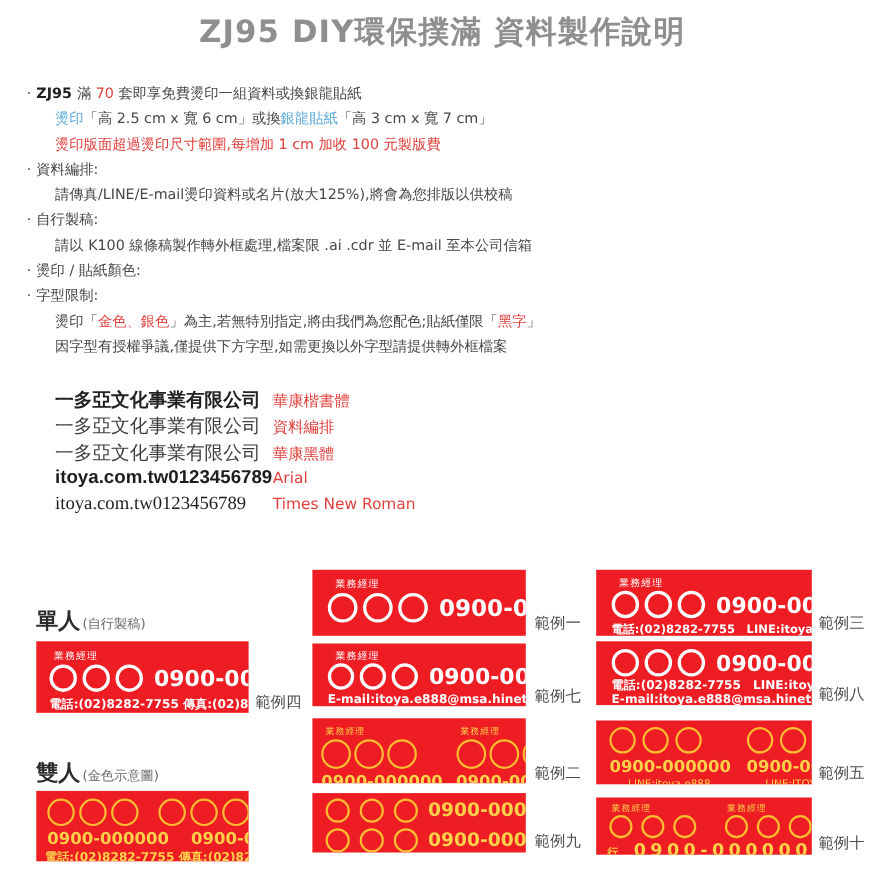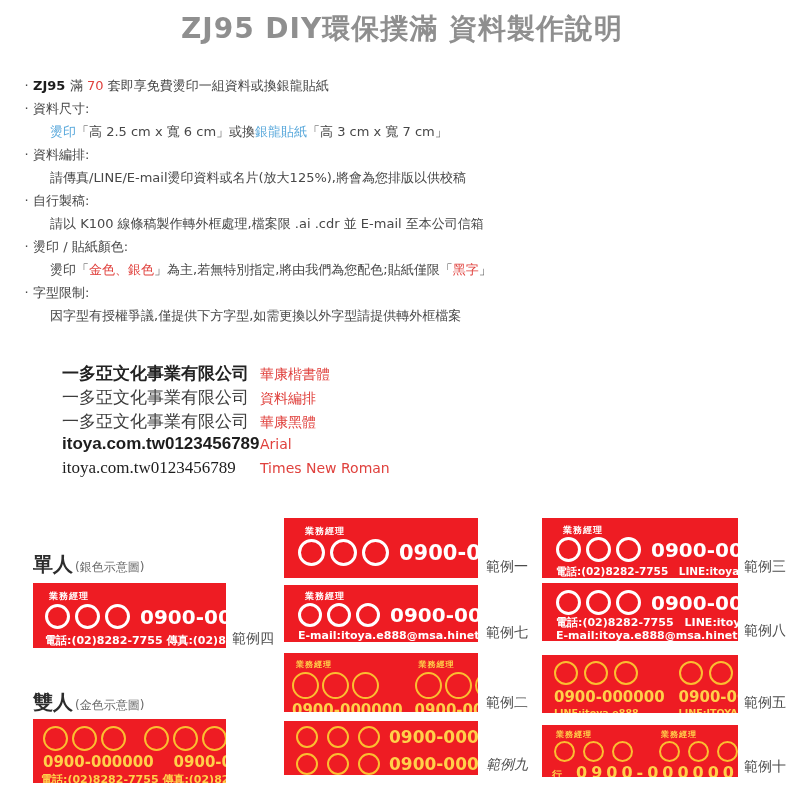--- a/index.html
+++ b/index.html
@@ -13,38 +13,38 @@
   }
   
   .doc{position:absolute;left:20px;top:74px;font-size:13px;color:#474747;}
   .line{line-height:23px;white-space:nowrap;padding-left:30px;}
   .line.bullet{padding-left:0;}
   .line.bullet::before{content:"·";display:inline-block;width:13px;text-align:center;color:#474747;}
   .c-red{color:#e0413d;}
   .c-blue{color:#58a8db;}
   .seg-bold{color:#1d1d1d;font-weight:bold;}
   
-  .samples{position:absolute;left:50px;top:362px;margin-left:12px;}
+  .samples{position:absolute;left:50px;top:352px;}
   .srow{display:flex;align-items:baseline;height:24px;}
   .stext{width:198px;white-space:nowrap;}
   .kai  {font-family:"DejaVu Serif","Liberation Serif",serif;font-weight:bold;font-size:17px;color:#222;}
   .ming {font-family:"DejaVu Serif","Liberation Serif",serif;font-size:17px;color:#3d3d3d;}
   .hei  {font-family:"DejaVu Sans","Liberation Sans",sans-serif;font-size:17px;color:#3d3d3d;}
   .arial{font-family:"Liberation Sans",sans-serif;font-weight:bold;font-size:17px;color:#1d1d1d;}
   .times{font-family:"Liberation Serif",serif;font-size:17px;color:#1d1d1d;}
   .slabel{color:#e0413d;font-size:14px;white-space:nowrap;}
   
   .grplabel{position:absolute;white-space:nowrap;}
   .grp-big{font-size:20px;font-weight:bold;color:#2d2d2d;font-family:Liberation Serif, serif;}
   .grp-small{font-size:12px;color:#6a6a6a;margin-left:2px;}
   .exlabel{position:absolute;font-size:14px;color:#4c4c4c;white-space:nowrap;}
   .card{position:absolute;background:#ee1c23;box-sizing:border-box;overflow:hidden;}
   .silver{color:#ffffff;}
   .goldc{color:#ffd04a;}
-  .mgr{font-weight:bold;letter-spacing:1px;white-space:nowrap;}
+  .mgr{font-weight:normal;letter-spacing:1px;white-space:nowrap;}
   .ring{display:inline-block;border-radius:50%;box-sizing:border-box;flex:0 0 auto;}
   .silver .ring{border:3px solid #ffffff;}
   .goldc .ring{border:2px solid #fbbe31;}
   .mainrow{display:flex;align-items:center;}
   .num{font-weight:bold;white-space:nowrap;}
   .contact{font-weight:bold;white-space:nowrap;}
   
   .ex1 .mgr{margin:7px 0 0 21px;font-size:9px;}
   .ex1 .mainrow{margin:1px 0 0 14px;}
   .ex1 .ring{width:27px;height:27px;margin-right:5px;}
@@ -88,46 +88,46 @@
   .ex6 .grpgap{width:10px;flex:0 0 auto;}
   .ex6 .ring{width:25px;height:25px;}
   .ex6 .numrow{display:flex;gap:20px;margin:2px 0 0 10px;}
   .ex6 .num{font-size:15px;}
   .ex6 .contact{font-size:11px;margin:1px 0 0 8px;}
   
   .ex5 .groups{display:flex;margin:6px 0 0 12px;gap:14px;}
   .ex5 .crow{display:flex;gap:6px;}
   .ex5 .ring{width:24px;height:24px;}
   .ex5 .num{font-size:15px;margin-top:3px;}
-  .ex5 .lline{font-size:9.5px;font-weight:bold;margin-top:1px;white-space:nowrap;}
+  .ex5 .lline{font-size:9.5px;font-weight:normal;margin-top:1px;white-space:nowrap;margin-left:17px;}
   
   .ex10 .groups{display:flex;margin:4px 0 0 12px;gap:26px;}
   .ex10 .mgr{font-size:8px;margin-left:2px;}
   .ex10 .crow{display:flex;gap:8px;margin-top:1px;}
   .ex10 .ring{width:21px;height:21px;}
   .ex10 .bottomrow{display:flex;align-items:baseline;margin:1px 0 0 10px;}
   .ex10 .prefix{font-size:10px;font-weight:bold;}
   .ex10 .num{font-size:16px;letter-spacing:4px;margin-left:2px;}
 </style>
 </head>
 <body>
 
 <h1 class="title">ZJ95 DIY環保撲滿 資料製作說明</h1>
 
 <div class="doc">
   <div class="line bullet"><span class="seg-bold">ZJ95 </span><span>滿 </span><span class="c-red">70 </span><span>套即享免費燙印一組資料或換銀龍貼紙</span></div>
-  <div class="line bullet"><span>資料尺寸:</span></div>
   <div class="line sub"><span class="c-blue">燙印</span><span>「高 2.5 cm x 寬 6 cm」或換</span><span class="c-blue">銀龍貼紙</span><span>「高 3 cm x 寬 7 cm」</span></div>
+  <div class="line sub"><span class="c-red">燙印版面超過燙印尺寸範圍,每增加 1 cm 加收 100 元製版費</span></div>
   <div class="line bullet"><span>資料編排:</span></div>
   <div class="line sub"><span>請傳真/LINE/E-mail燙印資料或名片(放大125%),將會為您排版以供校稿</span></div>
   <div class="line bullet"><span>自行製稿:</span></div>
   <div class="line sub"><span>請以 K100 線條稿製作轉外框處理,檔案限 .ai .cdr 並 E-mail 至本公司信箱</span></div>
   <div class="line bullet"><span>燙印 / 貼紙顏色:</span></div>
+  <div class="line bullet"><span>字型限制:</span></div>
   <div class="line sub"><span>燙印「</span><span class="c-red">金色、銀色</span><span>」為主,若無特別指定,將由我們為您配色;貼紙僅限「</span><span class="c-red">黑字</span><span>」</span></div>
-  <div class="line bullet"><span>字型限制:</span></div>
   <div class="line sub"><span>因字型有授權爭議,僅提供下方字型,如需更換以外字型請提供轉外框檔案</span></div>
 </div>
 
 <div class="samples">
   <div class="srow">
     <span class="stext kai">一多亞文化事業有限公司</span>
     <span class="slabel">華康楷書體</span>
   </div>
   <div class="srow">
     <span class="stext ming">一多亞文化事業有限公司</span>
@@ -141,21 +141,21 @@
     <span class="stext arial">itoya.com.tw0123456789</span>
     <span class="slabel">Arial</span>
   </div>
   <div class="srow">
     <span class="stext times">itoya.com.tw0123456789</span>
     <span class="slabel">Times New Roman</span>
   </div>
 </div>
 
 <div class="grplabel" style="left:33px;top:551px;">
-  <span class="grp-big">單人</span><span class="grp-small">(銀色示意圖)</span>
+  <span class="grp-big">單人</span><span class="grp-small">(自行製稿)</span>
 </div>
 <div class="grplabel" style="left:33px;top:689px;">
   <span class="grp-big">雙人</span><span class="grp-small">(金色示意圖)</span>
 </div>
 
 <div class="card silver ex1" style="left:284px;top:518px;width:194px;height:60px;">
   <div class="mgr">業務經理</div>
   <div class="mainrow">
     <span class="ring"></span>
     <span class="ring"></span>
@@ -286,21 +286,21 @@
     <span class="ring"></span>
     <span class="num">0900-000000</span>
   </div>
   <div class="row">
     <span class="ring"></span>
     <span class="ring"></span>
     <span class="ring"></span>
     <span class="num">0900-000000</span>
   </div>
 </div>
-<div class="exlabel" style="left:486px;top:756px;font-style:italic;">範例九</div>
+<div class="exlabel" style="left:486px;top:756px;">範例九</div>
 
 <div class="card goldc ex10" style="left:542px;top:725px;width:196px;height:52px;">
   <div class="groups">
     <div class="group">
       <div class="mgr">業務經理</div>
       <div class="crow">
         <span class="ring"></span>
         <span class="ring"></span>
         <span class="ring"></span>
       </div>

